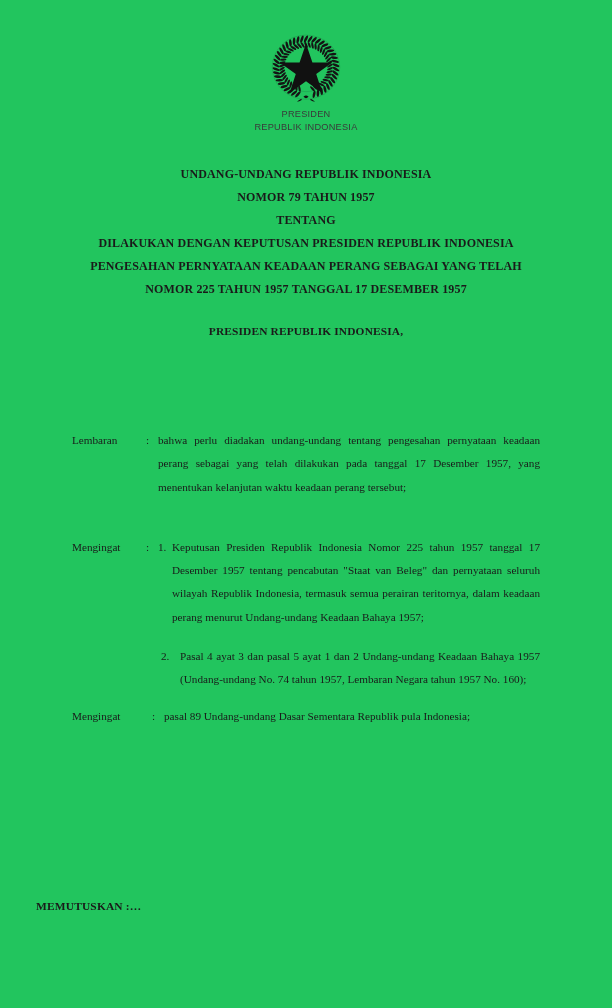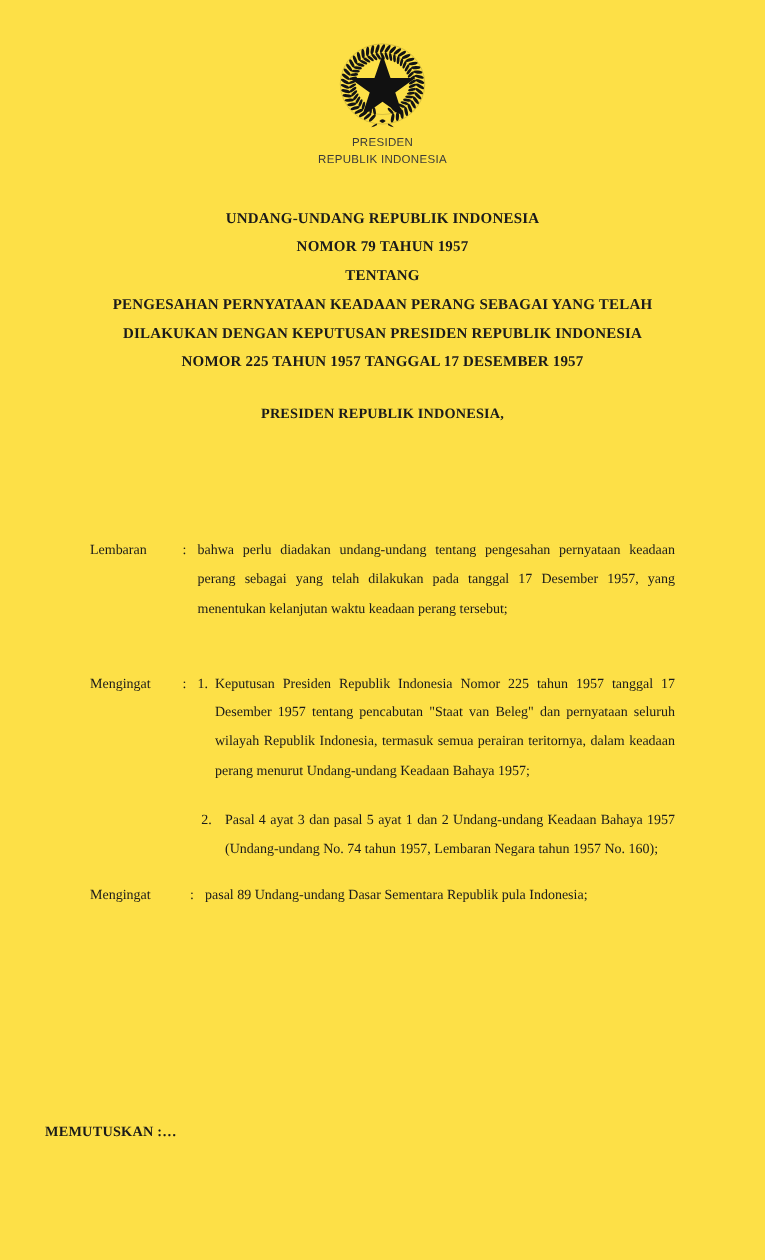--- a/index.html
+++ b/index.html
@@ -12,21 +12,21 @@
     height: 1008px;
     position: relative;
     font-family: "Liberation Serif", "DejaVu Serif", serif;
     color: #1a1a1a;
     overflow: hidden;
   }
 
   .page {
     position: absolute;
     inset: 0;
-    background: #fde047;
+    background: #22c55e;
   }
 
   
   .emblem-block {
     position: absolute;
     top: 30px;
     left: 0;
     width: 612px;
     text-align: center;
   }
@@ -262,22 +262,22 @@
     <div class="emblem-caption">
       <div>PRESIDEN</div>
       <div>REPUBLIK INDONESIA</div>
     </div>
   </div>
 
   <div class="title-block">
     <div class="tline">UNDANG-UNDANG REPUBLIK INDONESIA</div>
     <div class="tline">NOMOR 79 TAHUN 1957</div>
     <div class="tline">TENTANG</div>
+    <div class="tline">DILAKUKAN DENGAN KEPUTUSAN PRESIDEN REPUBLIK INDONESIA</div>
     <div class="tline">PENGESAHAN PERNYATAAN KEADAAN PERANG SEBAGAI YANG TELAH</div>
-    <div class="tline">DILAKUKAN DENGAN KEPUTUSAN PRESIDEN REPUBLIK INDONESIA</div>
     <div class="tline">NOMOR 225 TAHUN 1957 TANGGAL 17 DESEMBER 1957</div>
   </div>
 
   <div class="presiden-line">PRESIDEN REPUBLIK INDONESIA,</div>
 
   <div class="body-block">
 
     <div class="clause">
       <span class="clause-label">Lembaran</span>
       <span class="clause-colon">:</span>

